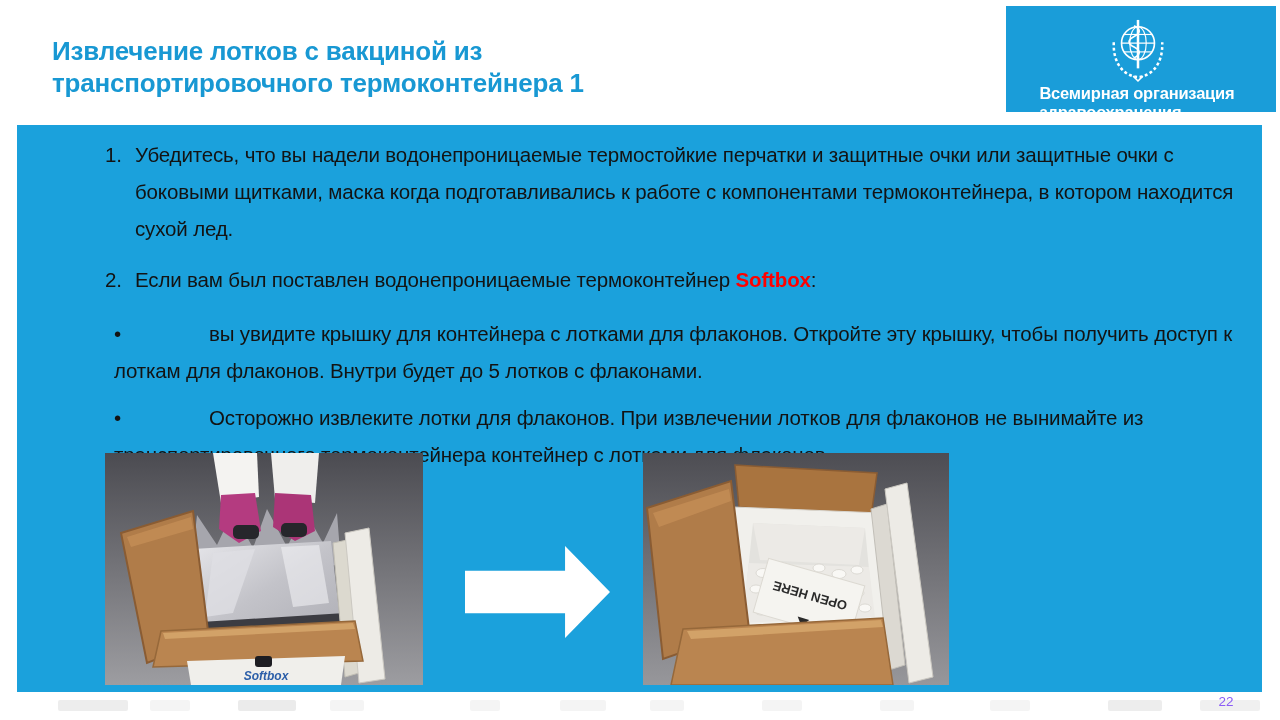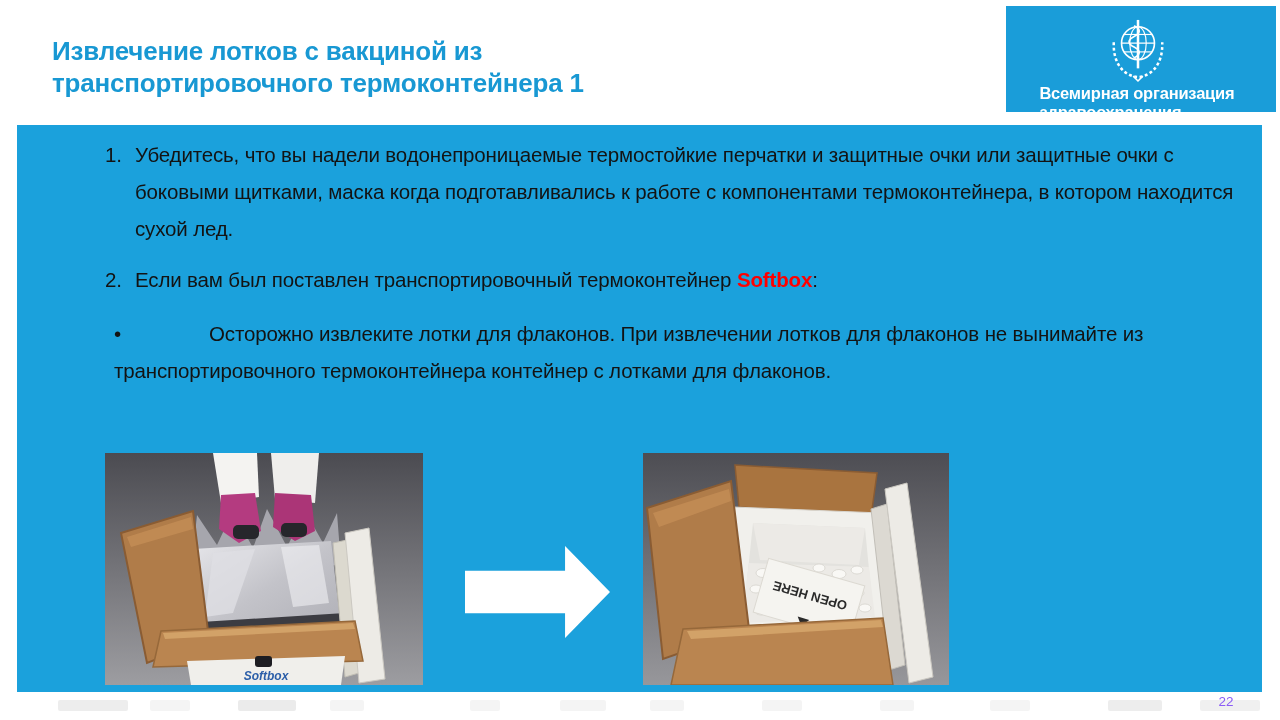--- a/index.html
+++ b/index.html
@@ -85,23 +85,26 @@
   <div class="content">
     <div class="text-wrap">
 
       <div class="num-item">
         <span class="num">1.</span>
         <span class="num-text">Убедитесь, что вы надели водонепроницаемые  термостойкие перчатки и защитные очки или защитные очки с боковыми щитками, маска когда подготавливались к работе с компонентами термоконтейнера, в котором находится сухой лед.</span>
       </div>
 
       <div class="num-item item2">
         <span class="num">2.</span>
-        <span class="num-text"><span>Если вам был поставлен транспортировочный термоконтейнер </span><span class="red-word">Softbox</span><span>:</span></span>
-      </div>
-
+        <span class="num-text"><span>Если вам был поставлен водонепроницаемые термоконтейнер </span><span class="red-word">Softbox</span><span>:</span></span>
+      </div>
+
+      <div class="bullet-item">
+        <span class="dot">•</span><span>вы увидите крышку для контейнера  с лотками для флаконов. Откройте эту крышку, чтобы получить доступ к лоткам для флаконов. Внутри будет до 5 лотков с флаконами.</span>
+      </div>
 
       <div class="bullet-item">
         <span class="dot">•</span><span>Осторожно извлеките лотки для флаконов. При извлечении лотков для флаконов не вынимайте из транспортировочного термоконтейнера  контейнер с лотками для флаконов.</span>
       </div>
     </div>
 
     <div class="photo photo-left">
       <svg viewBox="0 0 318 232">
         <defs>
           <linearGradient id="bgL" x1="0" y1="0" x2="0" y2="1">

